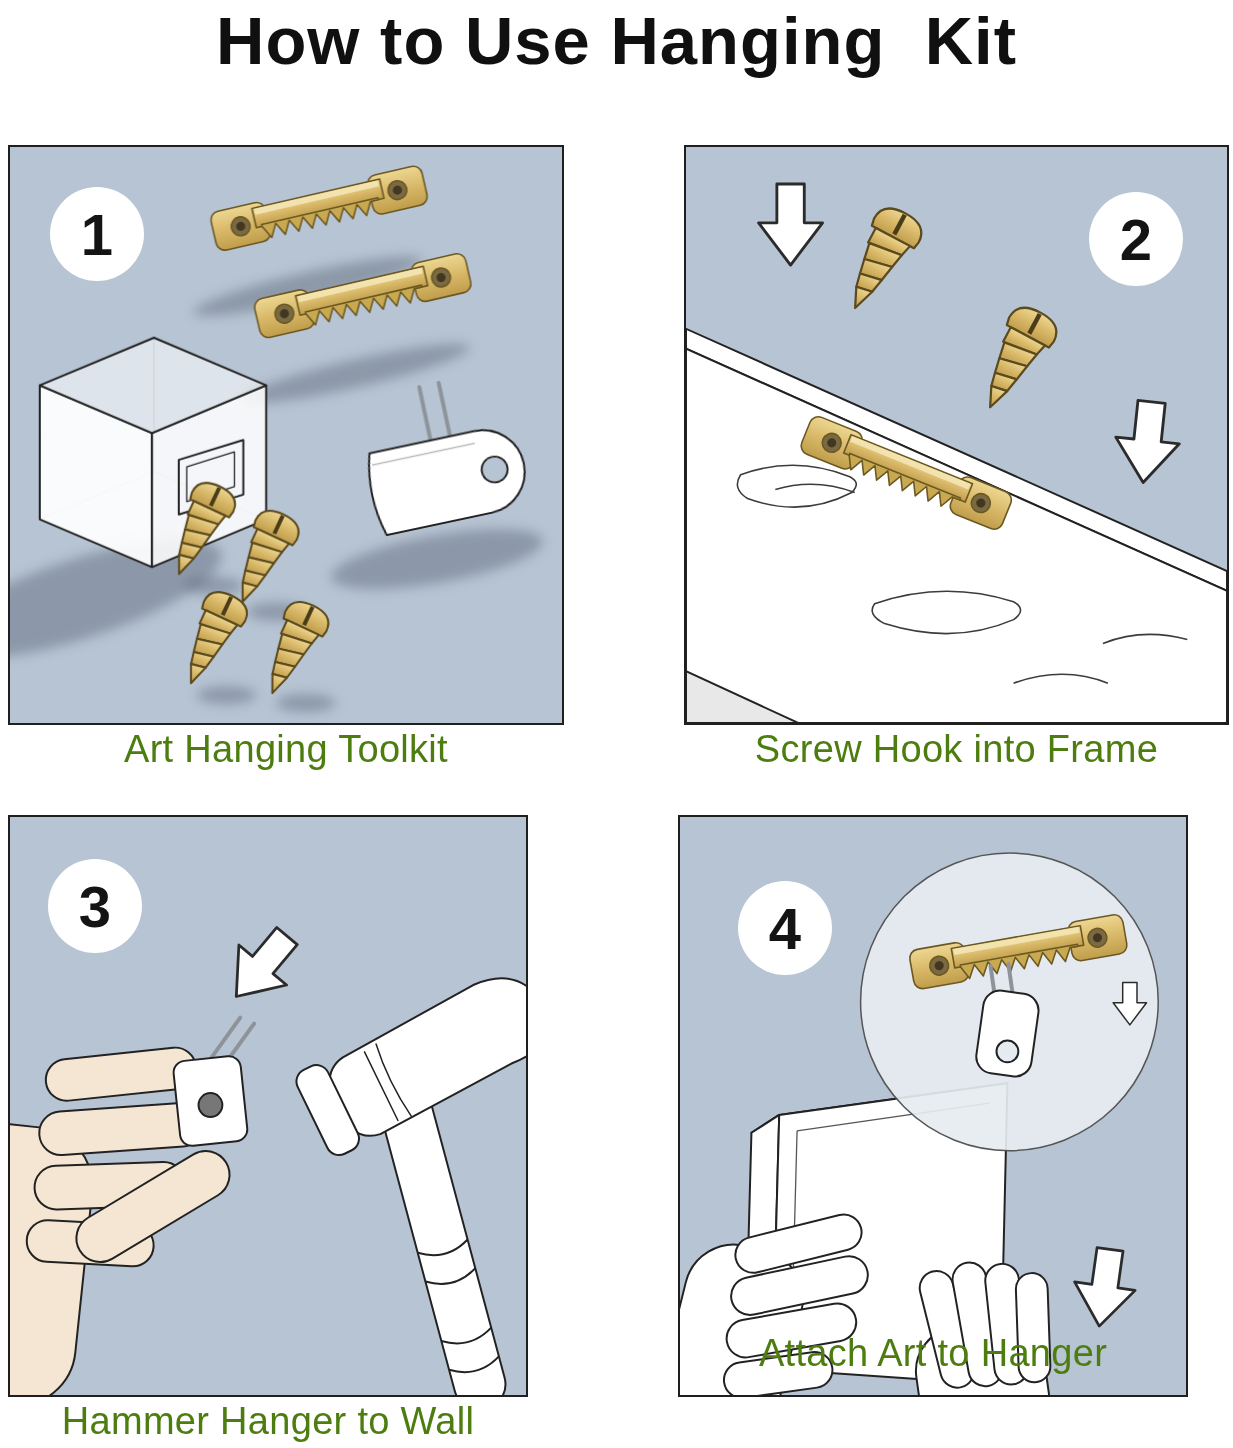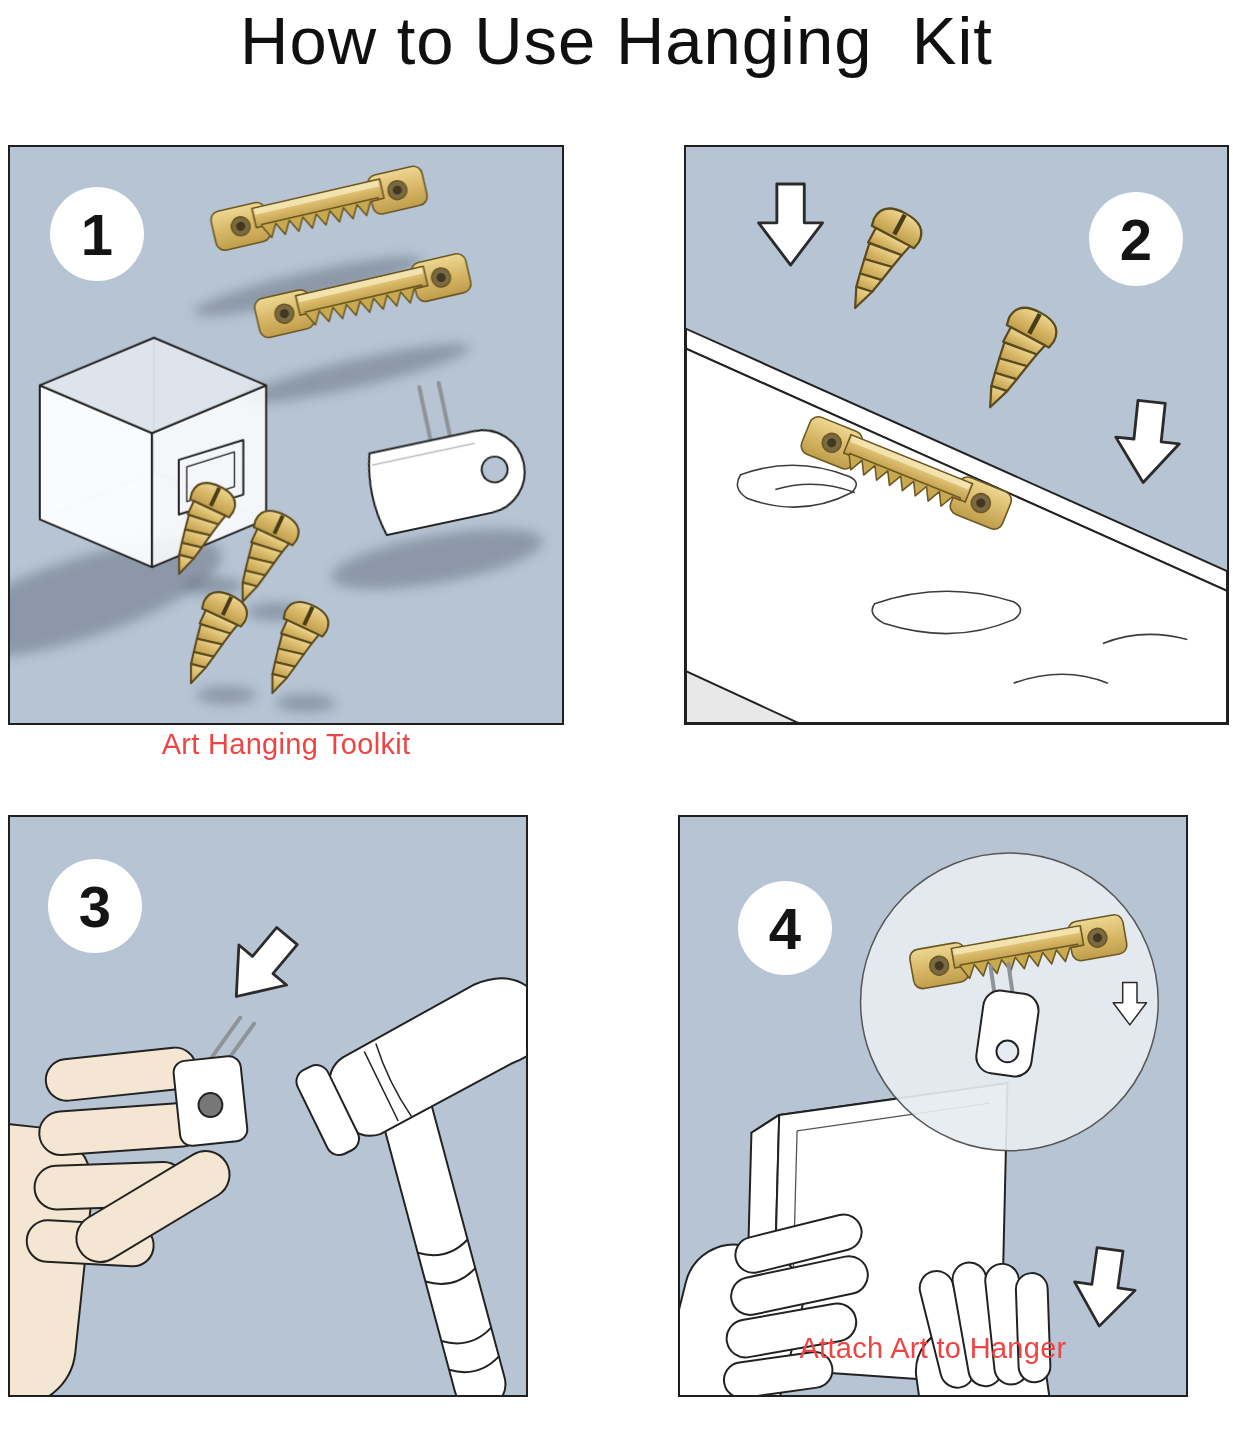--- a/index.html
+++ b/index.html
@@ -1,25 +1,25 @@
 <!DOCTYPE html>
 <html style="--page-bg: #ffffff; --panel-bg: #b7c4d3; --panel-border: #1f1f1f; --brass: #d9b969; --brass-dark: #c9a94f; --brass-light: #f4e6b6; --skin: #f4e6d2; --text: #101010;"><head>
 <meta charset="utf-8">
 <style>
   *{box-sizing:border-box;margin:0;padding:0}
   html,body{background:#fff}
   body{font-family:"Liberation Sans",sans-serif}
   .page{position:relative;width:1233px;height:1448px;background:var(--page-bg,#ffffff);overflow:hidden}
-  .title{position:absolute;top:2px;left:0;width:100%;text-align:center;font-size:67px;font-weight:400;
+  .title{position:absolute;top:2px;left:0;width:100%;text-align:center;font-size:67px;font-weight:700;
          color:var(--text,#101010);letter-spacing:1px;white-space:pre}
   .panel{position:absolute;background:var(--panel-bg,#b7c4d3);border:2px solid var(--panel-border,#1f1f1f)}
   .panel svg.art{position:absolute;left:0;top:0;width:100%;height:100%;display:block}
   .num{position:absolute;width:94px;height:94px;border-radius:50%;background:#ffffff;color:#141414;
        font-size:58px;font-weight:700;display:flex;align-items:center;justify-content:center;z-index:5}
-  .caption{position:absolute;text-align:center;font-size:29px;color:#ef4444;letter-spacing:.3px}
+  .caption{position:absolute;text-align:center;font-size:38px;color:#4d7c0f;letter-spacing:.3px}
   .shadow{filter:blur(6px)}
   .shadow ellipse{fill:rgba(70,82,100,.38)}
   .ln{fill:#ffffff;stroke:#222222;stroke-width:2;stroke-linejoin:round}
   .skin{fill:var(--skin,#f4e6d2);stroke:#222222;stroke-width:2;stroke-linejoin:round}
   .pin{stroke:#8d9399;stroke-width:4;stroke-linecap:round;fill:none}
   .grain{fill:none;stroke:#3c3c3c;stroke-width:1.6}
 </style>
 </head>
 <body>
 
@@ -126,20 +126,21 @@
       <use href="#sawtooth" transform="translate(130,262) rotate(22)"></use>
 
       <use href="#screw" transform="translate(196,50) rotate(28) scale(1.5)"></use>
       <use href="#screw" transform="translate(332,150) rotate(28) scale(1.5)"></use>
 
       <use href="#arrow" transform="translate(72,36) scale(1.15)"></use>
       <use href="#arrow" transform="translate(436,252) rotate(6) scale(1.15)"></use>
     </svg>
     <div class="num" style="right:44px;top:45px">2</div>
   </div>
+  <div class="caption" style="left:684px;top:728px;width:545px">Screw Hook into Frame</div>
 
   <div class="panel" style="left:8px;top:815px;width:520px;height:582px">
     <svg class="art" viewBox="0 0 520 582">
       <use href="#arrow" transform="translate(255,98) rotate(40) scale(1.12)"></use>
 
       <g class="ln">
         <g transform="translate(392,268) rotate(-15)">
           <rect x="-26" y="0" width="52" height="340" rx="26"></rect>
           <path d="M-26,170 q26,16 52,0" fill="none"></path>
           <path d="M-26,200 q26,16 52,0" fill="none"></path>
@@ -164,20 +165,21 @@
 
       <g>
         <line x1="196" y1="252" x2="232" y2="202" class="pin"></line>
         <line x1="210" y1="258" x2="246" y2="208" class="pin"></line>
         <rect x="168" y="243" width="68" height="86" rx="12" class="ln" transform="rotate(-6 202 286)"></rect>
         <circle cx="202" cy="290" r="12" fill="#777777" stroke="#222" stroke-width="2"></circle>
       </g>
     </svg>
     <div class="num" style="left:38px;top:42px">3</div>
   </div>
+  <div class="caption" style="left:8px;top:1400px;width:520px">Hammer Hanger to Wall</div>
 
   <div class="panel" style="left:678px;top:815px;width:510px;height:582px">
     <svg class="art" viewBox="0 0 510 582">
       <g class="ln">
         <path d="M72,318 L100,300 L330,268 L302,286 Z"></path>
         <path d="M72,318 L100,300 L93,556 L66,538 Z"></path>
         <path d="M100,300 L330,268 L323,572 L93,556 Z"></path>
         <path d="M118,316 L312,288" fill="none" stroke-width="1.3" stroke="#555"></path>
         <path d="M118,316 L112,540" fill="none" stroke-width="1.3" stroke="#555"></path>
       </g>

